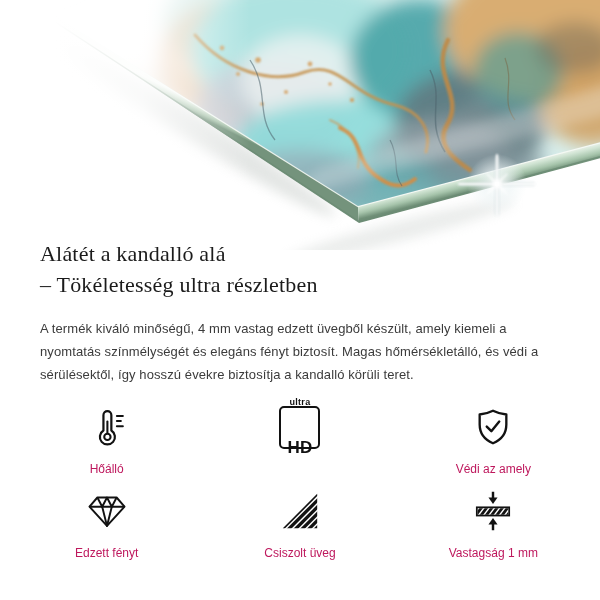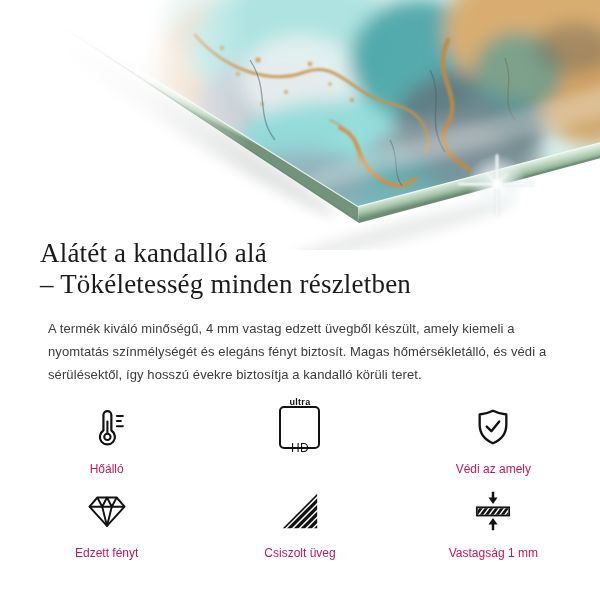--- a/index.html
+++ b/index.html
@@ -7,38 +7,38 @@
     width:600px;height:600px;background:#ffffff;overflow:hidden;
     font-family:"Liberation Sans","DejaVu Sans",sans-serif;
     -webkit-font-smoothing:antialiased;
   }
   .hero{position:relative;height:235px;overflow:visible;}
   .hero-svg{position:absolute;top:0;left:0;width:600px;height:250px;display:block;pointer-events:none;}
   .content{padding:0 40px;position:relative;}
   .page-title{
     margin:3px 0 17px 0;
     font-family:"Liberation Serif","DejaVu Serif",serif;
-    font-weight:400;font-size:27px;line-height:31px;color:#1b1b1b;letter-spacing:.2px;
+    font-weight:400;font-size:22px;line-height:31px;color:#1b1b1b;letter-spacing:.2px;
   }
   .page-title span{display:block;}
-  .desc{margin:8px;font-size:13px;line-height:23px;color:#3b3b3b;letter-spacing:.1px;}
+  .desc{margin:0;font-size:13px;line-height:23px;color:#3b3b3b;letter-spacing:.1px;}
   .features{
     margin-top:19px;padding:0 10px;
     display:grid;grid-template-columns:1fr 1fr 1fr;row-gap:13px;
   }
   .feature{display:flex;flex-direction:column;align-items:center;}
   .icon-box{height:44px;display:flex;align-items:center;justify-content:center;color:#121212;}
   .feature-label{margin-top:13px;font-size:12px;line-height:14px;color:#be185d;white-space:nowrap;}
   .hd-badge{
     width:37px;height:39px;border:2.5px solid #121212;border-radius:5px;
     display:flex;flex-direction:column;align-items:center;justify-content:center;
     color:#121212;
   }
   .hd-badge .hd-top{font-size:9px;font-weight:700;line-height:9px;letter-spacing:.3px;}
-  .hd-badge .hd-bottom{font-size:12px;font-weight:400;line-height:16px;letter-spacing:.2px;margin-top:33px;}
+  .hd-badge .hd-bottom{font-size:17px;font-weight:700;line-height:16px;letter-spacing:.2px;margin-top:33px;}
 </style>
 </head>
 <body>
 
 <div class="hero">
   <svg class="hero-svg" viewBox="0 0 600 250" aria-hidden="true">
     <defs>
       <clipPath id="faceClip">
           <path d="M52 14 L106 -8 L612 -8 L612 139 L358 206 Z"></path>
         </clipPath>
@@ -157,21 +157,21 @@
       </g>
       <circle cx="497" cy="184" r="5" fill="#ffffff" opacity="0.7" filter="url(#b2)"></circle>
       <circle cx="497" cy="184" r="2.2" fill="#ffffff"></circle>
     </g>
   </svg>
 </div>
 
 <div class="content">
   <h1 class="page-title">
     <span>Alátét a kandalló alá</span>
-    <span>– Tökéletesség minden részletben</span>
+    <span>– Tökéletesség ultra részletben</span>
   </h1>
   <p class="desc">A termék kiváló minőségű, 4 mm vastag edzett üvegből készült, amely kiemeli a nyomtatás színmélységét és elegáns fényt biztosít. Magas hőmérsékletálló, és védi a sérülésektől, így hosszú évekre biztosítja a kandalló körüli teret.</p>
 </div>
 
 <div class="features">
 
   <div class="feature">
     <div class="icon-box">
       <svg width="38" height="44" viewBox="0 0 48 48" fill="none" stroke="currentColor">
         <path d="M19.5 9 A5 5 0 0 1 29.5 9 L29.5 28.5 A9.5 9.5 0 1 1 19.5 28.5 Z" stroke-width="2.8" stroke-linejoin="round"></path>

